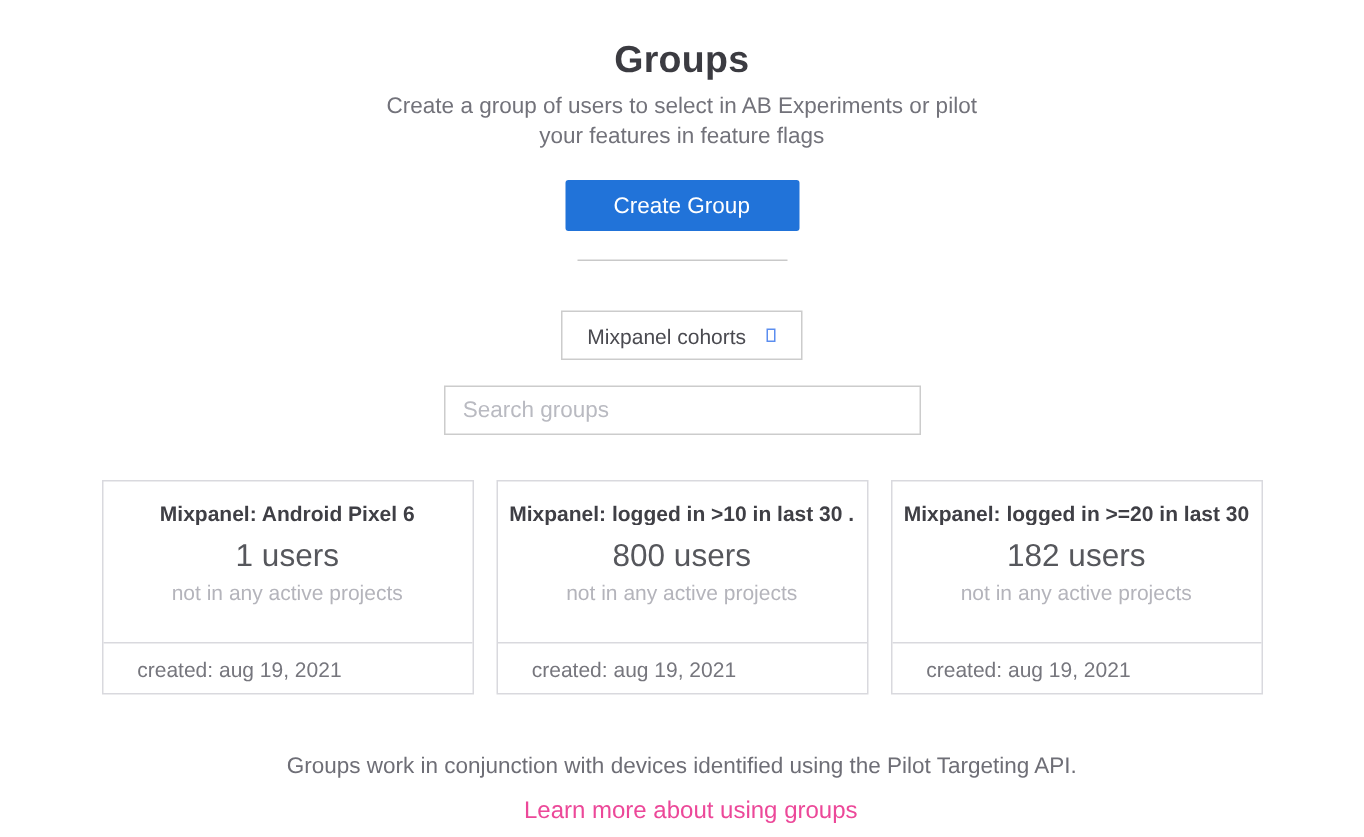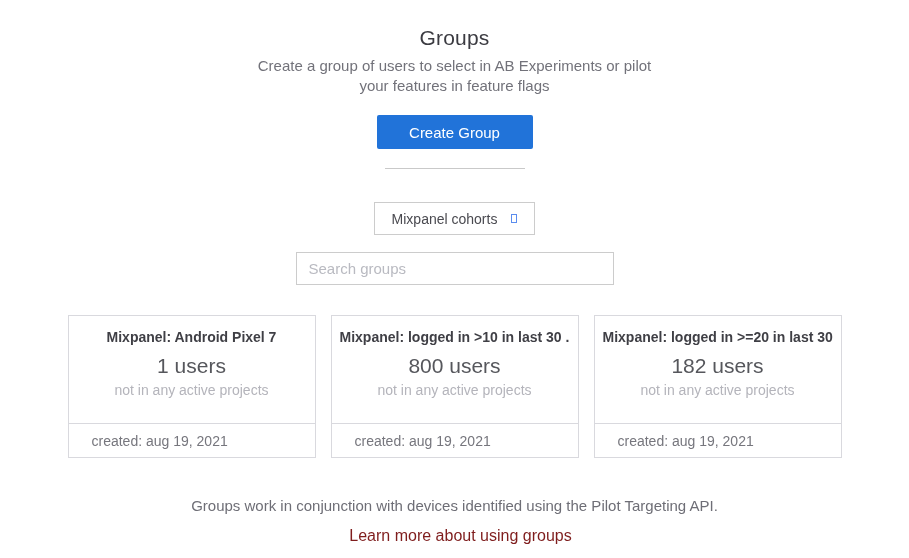--- a/index.html
+++ b/index.html
@@ -8,21 +8,21 @@
     font-family: "Liberation Sans", "DejaVu Sans", sans-serif;
     width: 909px; height: 558px; overflow: hidden;
   }
   .page {
     width: 909px; height: 558px;
     display: flex; flex-direction: column; align-items: center;
     background: #ffffff;
   }
   .page-title {
     margin-top: 26px;
-    font-size: 21px; font-weight: 400; color: #3b3b41;
+    font-size: 25px; font-weight: 700; color: #3b3b41;
     letter-spacing: 0.2px;
   }
   .page-subtitle {
     margin-top: 6px; max-width: 400px;
     font-size: 15px; line-height: 20px; color: #72727a;
     text-align: center;
   }
   .create-btn {
     margin-top: 19px;
     width: 156px; height: 34px;
@@ -80,21 +80,21 @@
     border-top: 1px solid #d9d9de; height: 34px; flex: none;
     display: flex; align-items: center; padding-left: 23px;
     font-size: 14px; color: #76767d;
   }
   .footer-note {
     margin-top: 39px;
     font-size: 15px; color: #6e6e76;
   }
   .footer-link {
     margin-top: 13px;
-    font-size: 16px; color: #7f1d1d;
+    font-size: 16px; color: #ec4899;
     text-decoration: none; cursor: pointer; margin-left: 12px;
   }
 </style>
 </head>
 <body>
 
 <div class="page">
 
   <h1 class="page-title">Groups</h1>
 
@@ -109,21 +109,21 @@
       <span class="dropdown-label">Mixpanel cohorts</span>
       <span class="caret-box"></span>
     </div>
     <input class="search-input" type="text" placeholder="Search groups" style="">
   </div>
 
   <div class="cards">
 
     <div class="card">
       <div class="card-body">
-        <div class="card-title">Mixpanel: Android Pixel 7</div>
+        <div class="card-title">Mixpanel: Android Pixel 6</div>
         <div class="card-users">1 users</div>
         <div class="card-status">not in any active projects</div>
       </div>
       <div class="card-footer">created: aug 19, 2021</div>
     </div>
 
     <div class="card">
       <div class="card-body">
         <div class="card-title">Mixpanel: logged in &gt;10 in last 30 ...</div>
         <div class="card-users">800 users</div>

